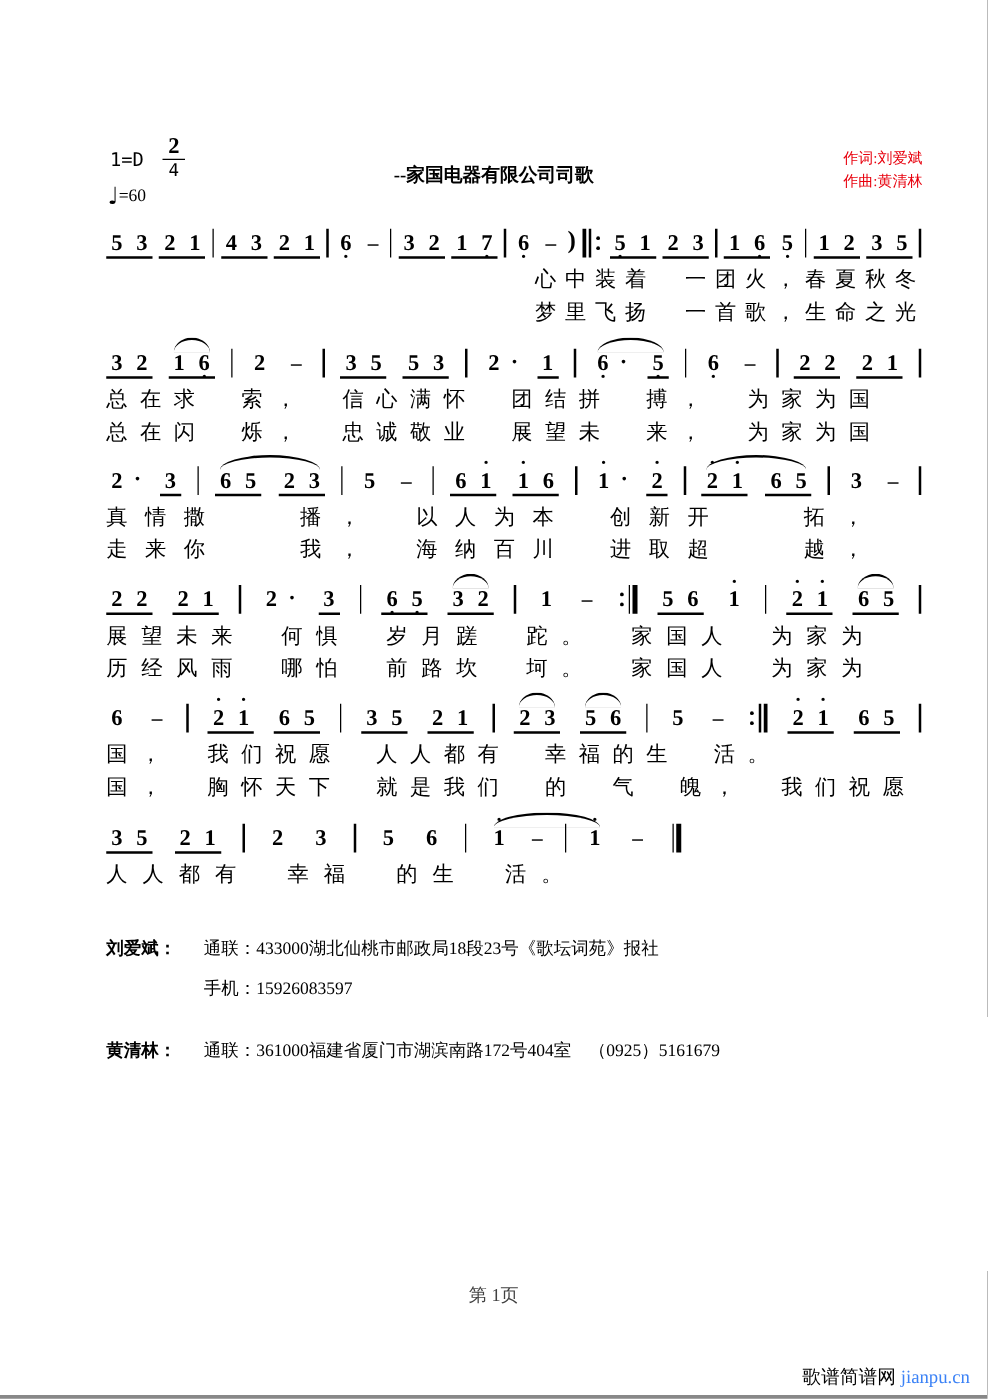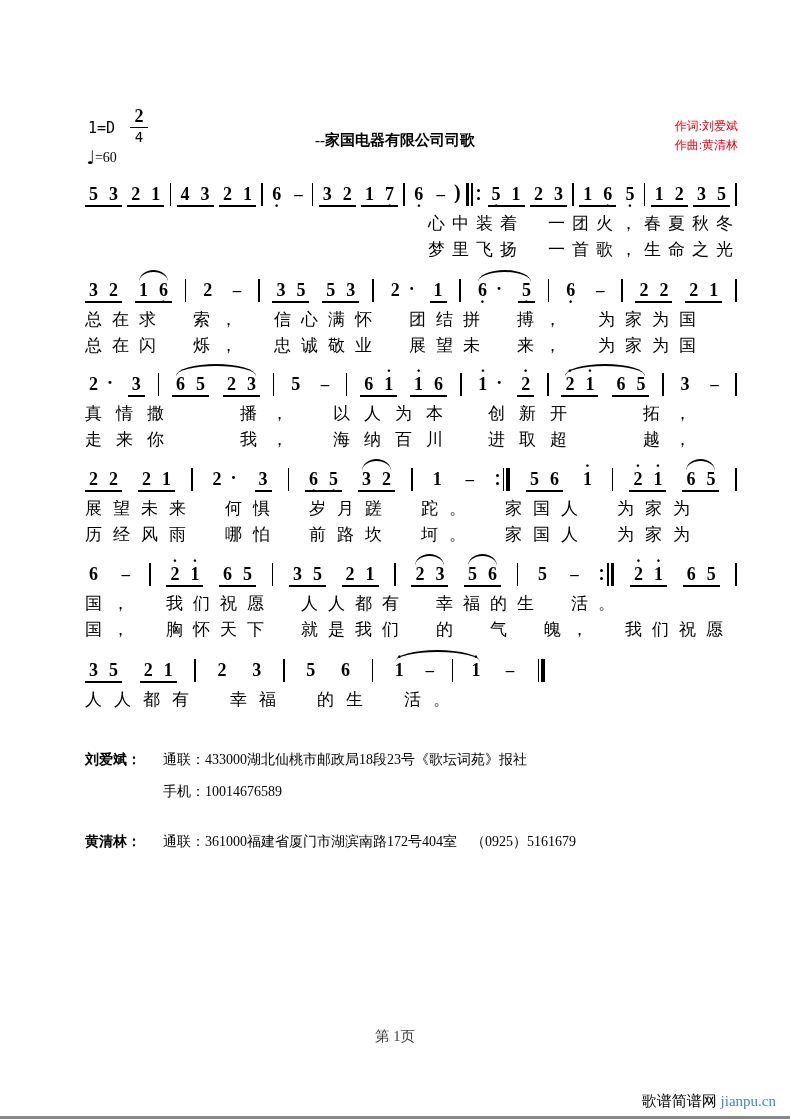--- a/index.html
+++ b/index.html
@@ -881,21 +881,21 @@
         </div>
         <div class="lyr" style="letter-spacing: 12px;">人人都有　幸福　的生　活。</div>
       </div>
     </div>
 
   <div class="contacts">
     <div>
       <span class="cname">刘爱斌：</span><span>通联：433000湖北仙桃市邮政局18段23号《歌坛词苑》报社</span>
     </div>
     <div class="crow2">
-      <span>手机：10014676589</span>
+      <span>手机：15926083597</span>
     </div>
     <div class="crow3">
       <span class="cname">黄清林：</span><span>通联：361000福建省厦门市湖滨南路172号404室　（0925）5161679</span>
     </div>
   </div>
 
   <div class="footer">第 1页</div>
 
   <div class="watermark">
     <span class="site">歌谱简谱网</span>

